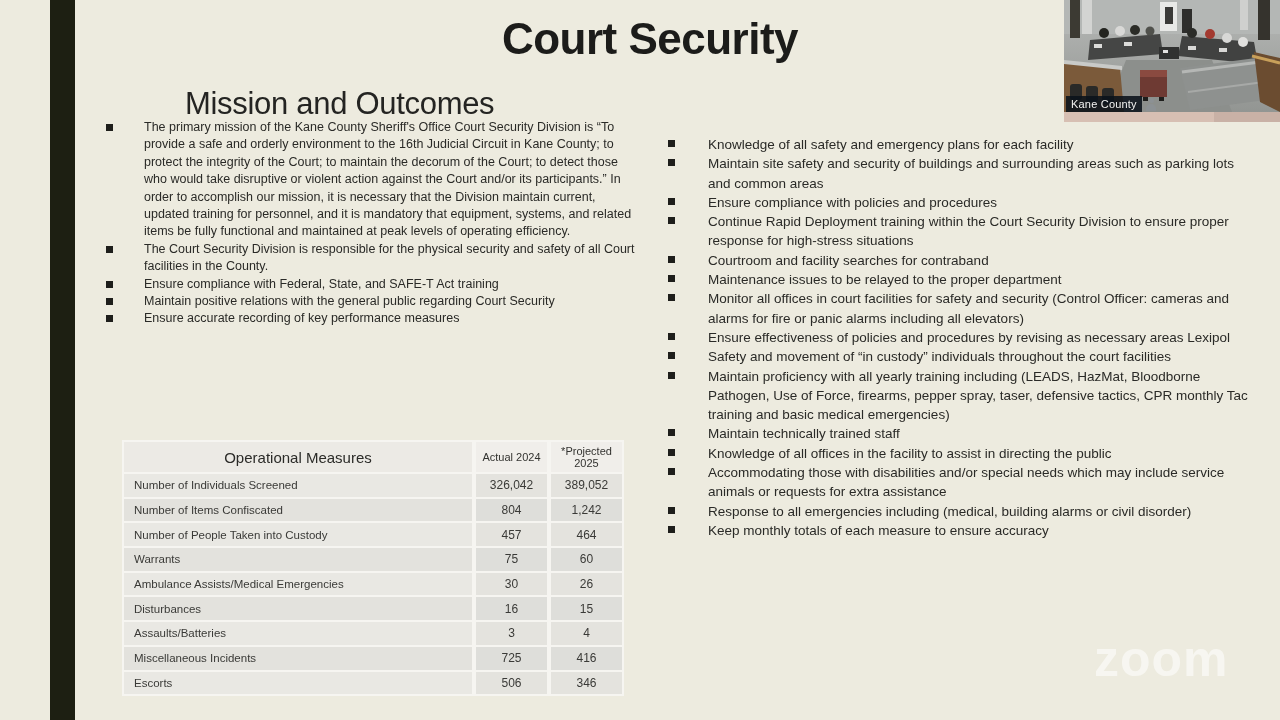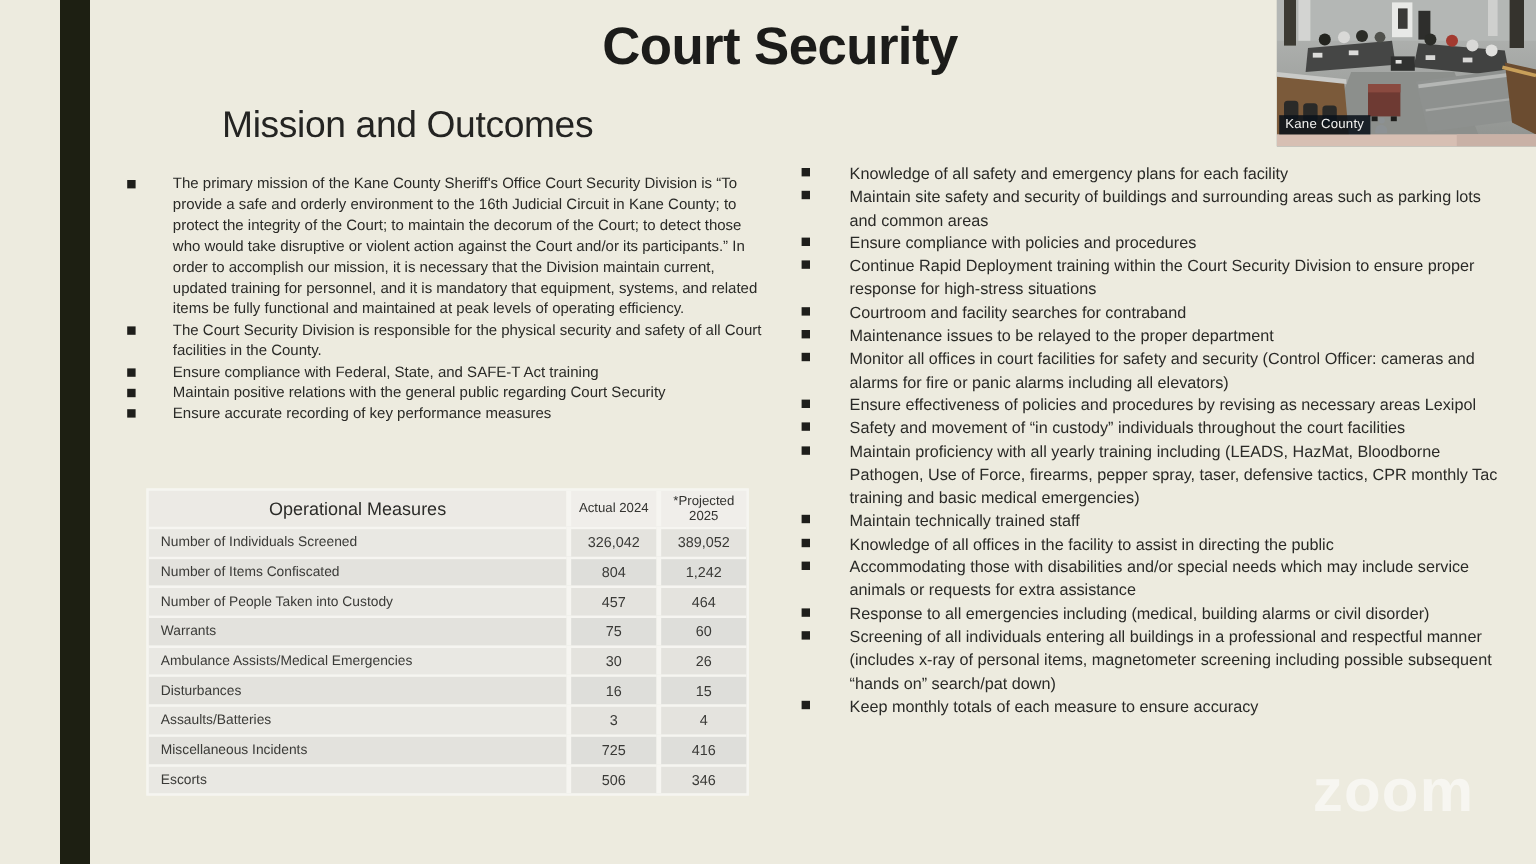--- a/index.html
+++ b/index.html
@@ -27,33 +27,33 @@
     position:absolute; left:660px; top:80px; width:570px;
     text-align:right; font-size:32px; font-weight:400; color:#242422;font-style:italic;
   }
   ul.bullets { list-style:none; }
   ul.bullets li { position:relative; }
   ul.bullets li .sq {
     position:absolute; left:2px; top:5px; width:7px; height:7px;
     background:#1e1e1b; display:block;
   }
   .mission-bullets {
-    position:absolute; left:104px; top:145px; width:534px;
+    position:absolute; left:104px; top:119px; width:534px;
     font-size:12.5px; line-height:17.4px; color:#2a2a27;
   }
   .mission-bullets li { padding-left:40px; }
   .goals-bullets {
     position:absolute; left:666px; top:135px; width:590px;
     font-size:13.5px; line-height:19.3px; color:#2a2a27;
   }
   .goals-bullets li { padding-left:42px; }
 
   
   .ops-table-wrap {
-    position:absolute; left:122px; top:407px; width:502px;
+    position:absolute; left:122px; top:440px; width:502px;
     border:2px solid #f6f5f1; background:#f6f5f1;
   }
   table.ops { border-collapse:separate; border-spacing:0; table-layout:fixed; width:498px; }
   table.ops col.c-label { width:348px; }
   table.ops col.c-num { width:75px; }
   table.ops th, table.ops td { font-weight:400; vertical-align:middle; }
   table.ops thead th {
     height:30px; background:#eceae5; color:#333330;
   }
   table.ops thead th.t-title { font-size:15px; text-align:center; color:#2b2b28; }
@@ -208,24 +208,20 @@
     <li>
       <span class="sq"></span>
       <span>Accommodating those with disabilities and/or special needs which may include service animals or requests for extra assistance</span>
     </li>
 
     <li>
       <span class="sq"></span>
       <span>Response to all emergencies including (medical, building alarms or civil disorder)</span>
     </li>
 
-    <li>
-      <span class="sq"></span>
-      <span>Screening of all individuals entering all buildings in a professional and respectful manner (includes x-ray of personal items, magnetometer screening including possible subsequent “hands on” search/pat down)</span>
-    </li>
 
     <li>
       <span class="sq"></span>
       <span>Keep monthly totals of each measure to ensure accuracy</span>
     </li>
   </ul>
 
 <div class="ops-table-wrap">
   <table class="ops">
     <colgroup>

